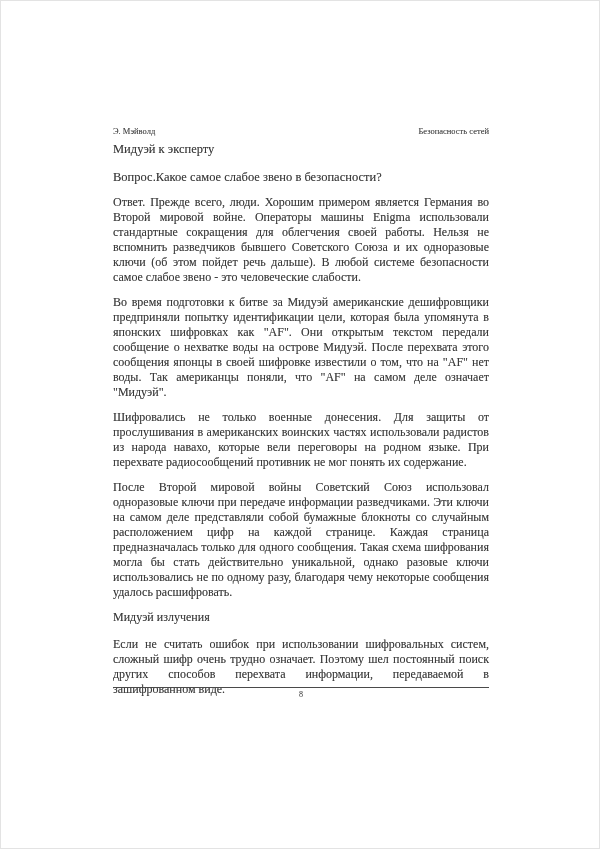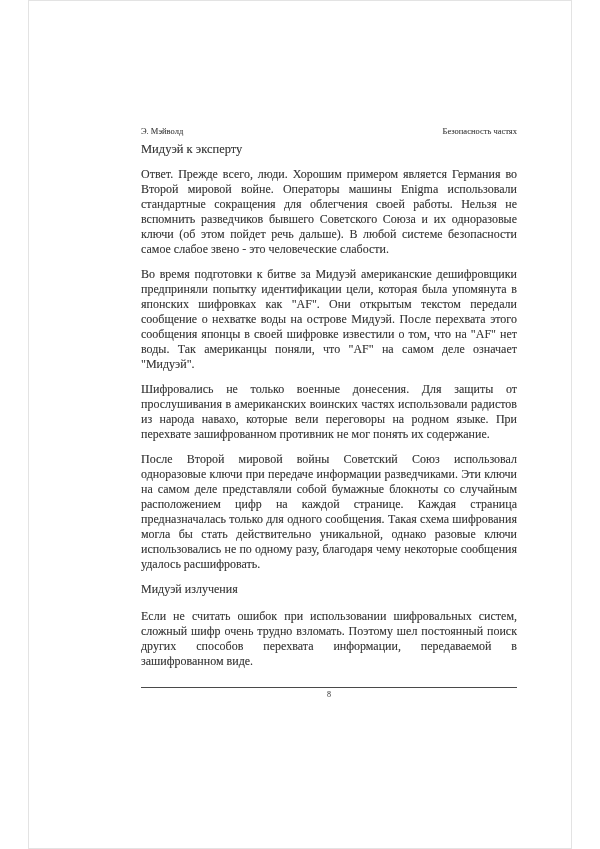--- a/index.html
+++ b/index.html
@@ -2,21 +2,21 @@
 <html><head>
   <meta charset="utf-8">
   <style>
     html, body {
       margin: 0;
       padding: 0;
       background: #ffffff;
     }
     .page {
       position: relative;
-      width: 544px;
+      width: 600px;
       height: 849px;
       margin: 0 auto;
       background: #ffffff;
       box-sizing: border-box;
       border: 1px solid #e3e3e3;
       font-family: "Liberation Serif", "DejaVu Serif", serif;
       color: #3a3a3a;
       overflow: hidden;
       text-shadow: 0 0 0.5px rgba(70,70,70,0.45);
     }
@@ -80,37 +80,38 @@
     }
   </style>
 </head>
 <body>
 
 <div class="page">
   <div class="content">
 
     <div class="running-header">
       <span>Э. Мэйволд</span>
-      <span>Безопасность частях</span>
+      <span>Безопасность сетей</span>
     </div>
 
     <div class="doc-title">Мидуэй к эксперту</div>
 
+    <p class="question">Вопрос.Какое самое слабое звено в безопасности?</p>
 
     <p class="body-par">Ответ. Прежде всего, люди. Хорошим примером является Германия во Второй мировой войне. Операторы машины Enigma использовали стандартные сокращения для облегчения своей работы. Нельзя не вспомнить разведчиков бывшего Советского Союза и их одноразовые ключи (об этом пойдет речь дальше). В любой системе безопасности самое слабое звено - это человеческие слабости.</p>
 
     <p class="body-par">Во время подготовки к битве за Мидуэй американские дешифровщики предприняли попытку идентификации цели, которая была упомянута в японских шифровках как "AF". Они открытым текстом передали сообщение о нехватке воды на острове Мидуэй. После перехвата этого сообщения японцы в своей шифровке известили о том, что на "AF" нет воды. Так американцы поняли, что "AF" на самом деле означает "Мидуэй".</p>
 
-    <p class="body-par">Шифровались не только военные донесения. Для защиты от прослушивания в американских воинских частях использовали радистов из народа навахо, которые вели переговоры на родном языке. При перехвате зашифрованном противник не мог понять их содержание.</p>
+    <p class="body-par">Шифровались не только военные донесения. Для защиты от прослушивания в американских воинских частях использовали радистов из народа навахо, которые вели переговоры на родном языке. При перехвате радиосообщений противник не мог понять их содержание.</p>
 
     <p class="body-par">После Второй мировой войны Советский Союз использовал одноразовые ключи при передаче информации разведчиками. Эти ключи на самом деле представляли собой бумажные блокноты со случайным расположением цифр на каждой странице. Каждая страница предназначалась только для одного сообщения. Такая схема шифрования могла бы стать действительно уникальной, однако разовые ключи использовались не по одному разу, благодаря чему некоторые сообщения удалось расшифровать.</p>
 
     <div class="subheading">Мидуэй излучения</div>
 
-    <p class="body-par closing">Если не считать ошибок при использовании шифровальных систем, сложный шифр очень трудно взломать. Поэтому шел постоянный поиск других способов перехвата информации, передаваемой в зашифрованном виде.</p>
+    <p class="body-par closing">Если не считать ошибок при использовании шифровальных систем, сложный шифр очень трудно означает. Поэтому шел постоянный поиск других способов перехвата информации, передаваемой в зашифрованном виде.</p>
 
   </div>
 
   <div class="footer">
     <div class="footer-rule"></div>
     <div class="page-number">8</div>
   </div>
 </div>
 
 </body></html>

